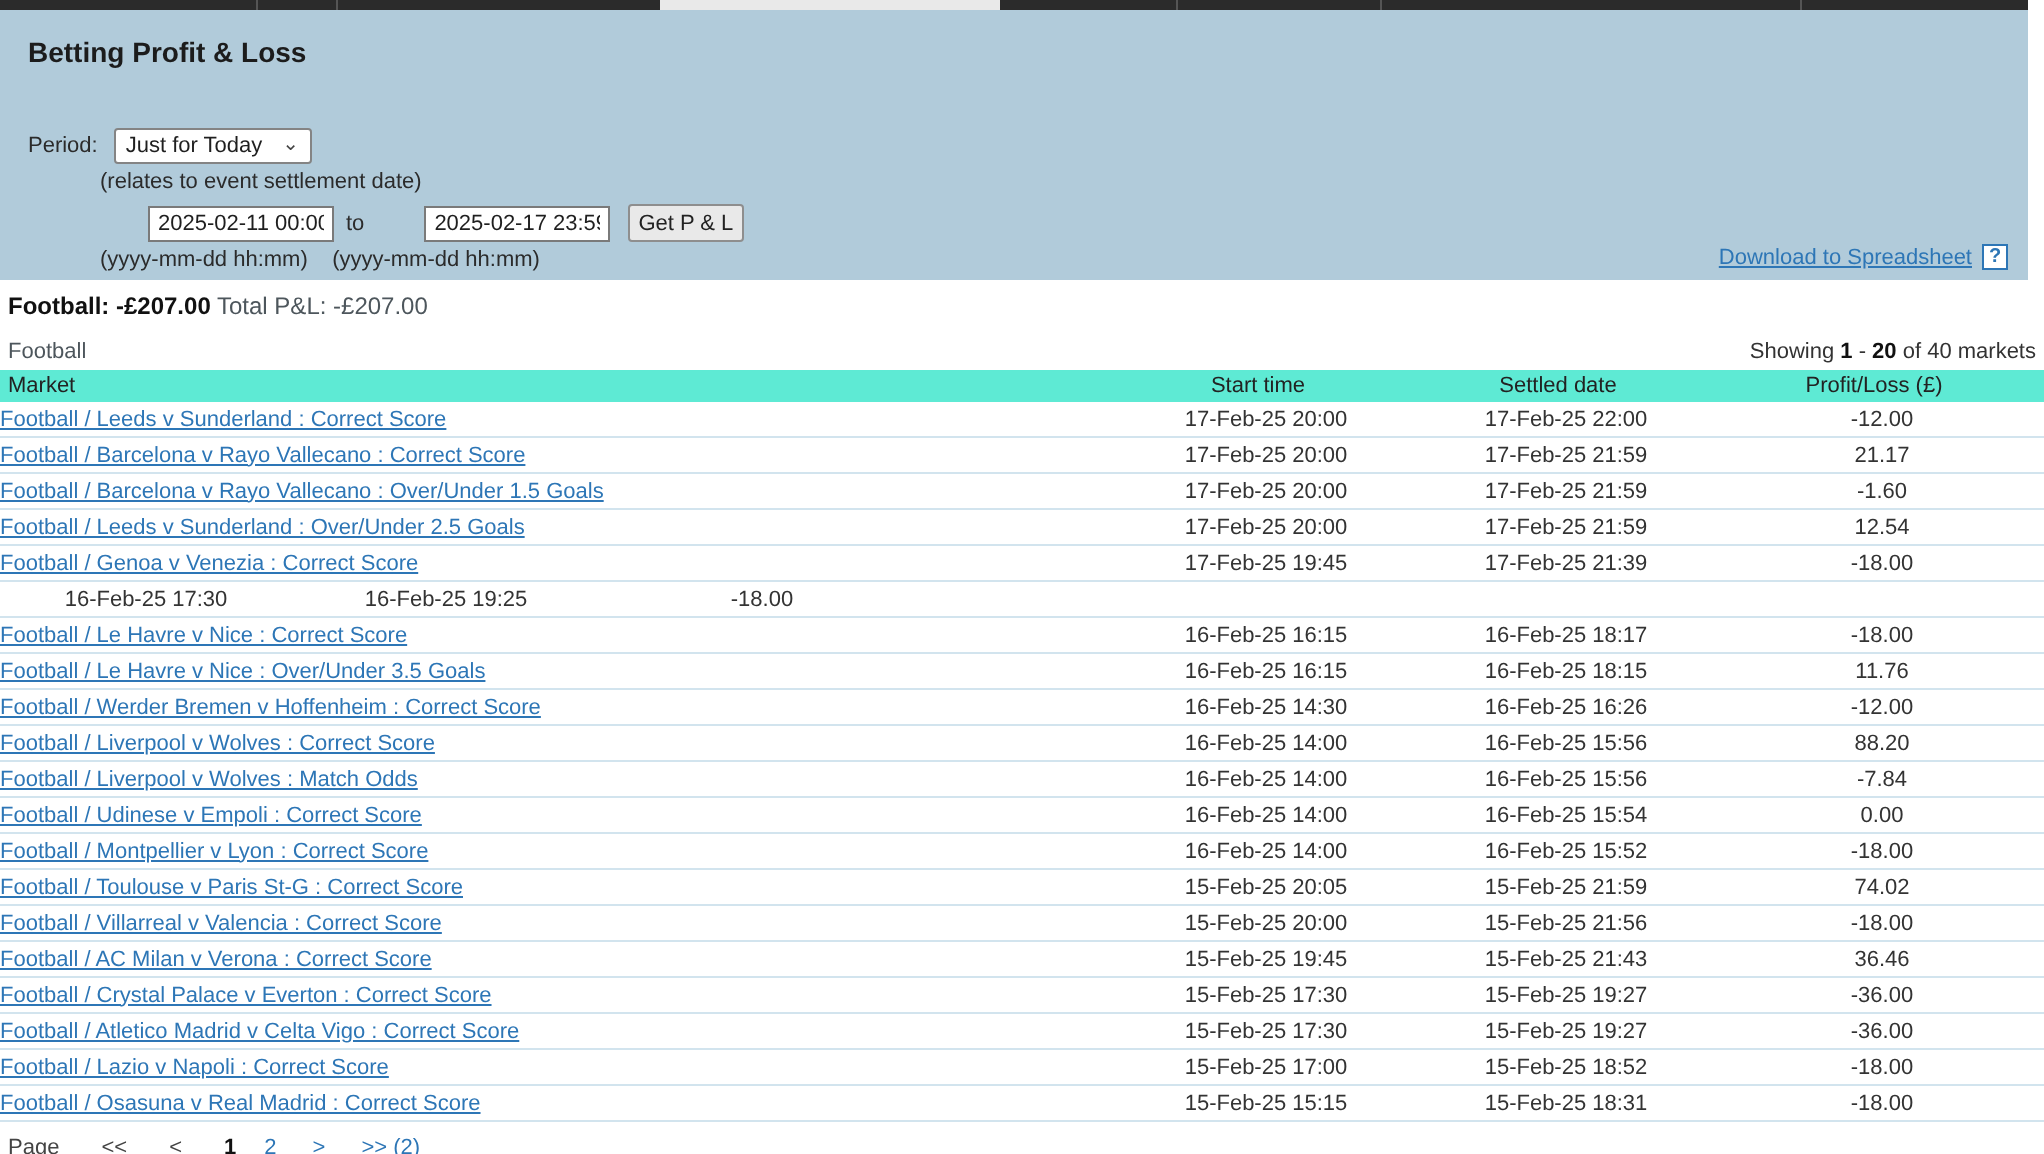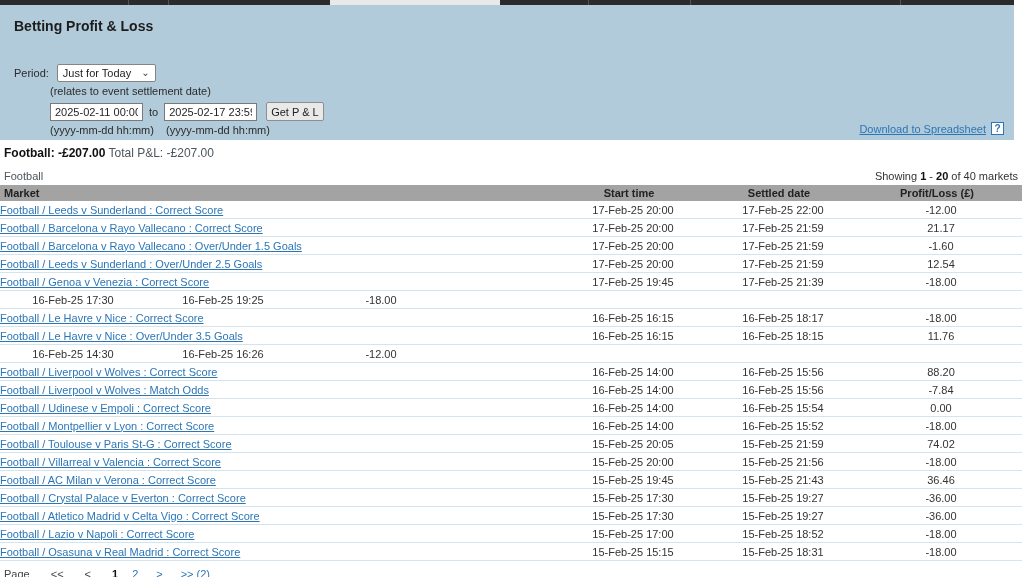--- a/index.html
+++ b/index.html
@@ -14,21 +14,21 @@
   
   .panel { position:relative; width:1014px; height:135px; background:#b1cbda; }
   .panel-title { padding:13px 0 0 14px; font-size:14px; font-weight:bold; color:#1c1c1c; }
   .period-row { margin:30px 0 0 14px; display:flex; align-items:center; color:#2b2b2b; }
   .select-box { margin-left:8px; background:#fff; border:1px solid #848484; border-radius:2px;
     height:18px; padding:2px 5px; display:inline-flex; align-items:center; gap:10px; color:#1f1f1f; cursor:default; }
   .select-box .chev { color:#444; font-size:10px; line-height:1; }
   .note-row { margin:3px 0 0 50px; color:#2b2b2b; }
   .dates-row { margin:5px 0 0 50px; display:flex; align-items:center; }
   .date-input { width:93px; height:18px; border:1px solid #7a7a7a; background:#fff; font-family:inherit;
-    font-size:11px; color:#1f1f1f; padding:1px 4px; }
+    font-size:11px; color:#1f1f1f; padding:1px 4px;margin-left:24px; }
   .to-label { margin:0 6px; color:#2b2b2b; }
   .pl-button { margin-left:9px; height:19px; background:#e9e9e9; border:1px solid #8e8e8e; border-radius:2px;
     font-family:inherit; font-size:11px; color:#222; padding:1px 4px; cursor:pointer; }
   .hints-row { margin:3px 0 0 50px; color:#2b2b2b; }
   .hints-row .h1 { display:inline-block; width:113px; }
   .download-wrap { position:absolute; right:10px; bottom:5px; display:flex; align-items:center; gap:5px; }
   .download-link { color:#2d76b6; text-decoration:underline; }
   .help-box { width:13px; height:13px; border:1px solid #2d76b6; background:#fff; color:#2d76b6;
     font-size:10px; font-weight:bold; display:inline-flex; align-items:center; justify-content:center; cursor:pointer; }
 
@@ -36,22 +36,22 @@
   .summary { padding:6px 4px 2px 4px; font-size:12px; }
   .summary .sport { font-weight:bold; color:#111; }
   .summary .total { color:#4d565c; }
 
   
   .section-row { display:flex; justify-content:space-between; align-items:flex-end; padding:8px 4px 3px 4px;gap:36px; }
   .section-label { color:#4d565c; }
   .showing { color:#333; }
   .showing b { color:#111; }
 
-  .thead { display:flex; align-items:center; background:#a3a3a3; height:16px; padding:0 4px;
-    font-weight:bold; color:#222; }
+  .thead { display:flex; align-items:center; background:#5eead4; height:16px; padding:0 4px;
+    font-weight:normal; color:#222; }
   .col-market { flex:1; text-align:left; }
   .col-start { width:146px; text-align:center; }
   .col-settled { width:154px; text-align:center; }
   .col-pl { width:162px; text-align:center; }
 
   .trow { display:flex; align-items:center; height:18px; padding:0 0; border-bottom:1px solid #d2e4ee; color:#333; }
   .mlink { color:#2d76b6; text-decoration:underline; cursor:pointer; }
 
   
   .pager { display:flex; align-items:center; margin:7px 0 0 4px; color:#444; }
@@ -161,20 +161,21 @@
       <div class="col-settled">16-Feb-25 18:17</div>
       <div class="col-pl">-18.00</div>
     </div>
     <div class="trow">
       <div class="col-market"><a class="mlink" href="#">Football / Le Havre v Nice : Over/Under 3.5 Goals</a></div>
       <div class="col-start">16-Feb-25 16:15</div>
       <div class="col-settled">16-Feb-25 18:15</div>
       <div class="col-pl">11.76</div>
     </div>
     <div class="trow">
+      <div class="col-market"><a class="mlink" href="#">Football / Werder Bremen v Hoffenheim : Correct Score</a></div>
       <div class="col-start">16-Feb-25 14:30</div>
       <div class="col-settled">16-Feb-25 16:26</div>
       <div class="col-pl">-12.00</div>
     </div>
     <div class="trow">
       <div class="col-market"><a class="mlink" href="#">Football / Liverpool v Wolves : Correct Score</a></div>
       <div class="col-start">16-Feb-25 14:00</div>
       <div class="col-settled">16-Feb-25 15:56</div>
       <div class="col-pl">88.20</div>
     </div>

